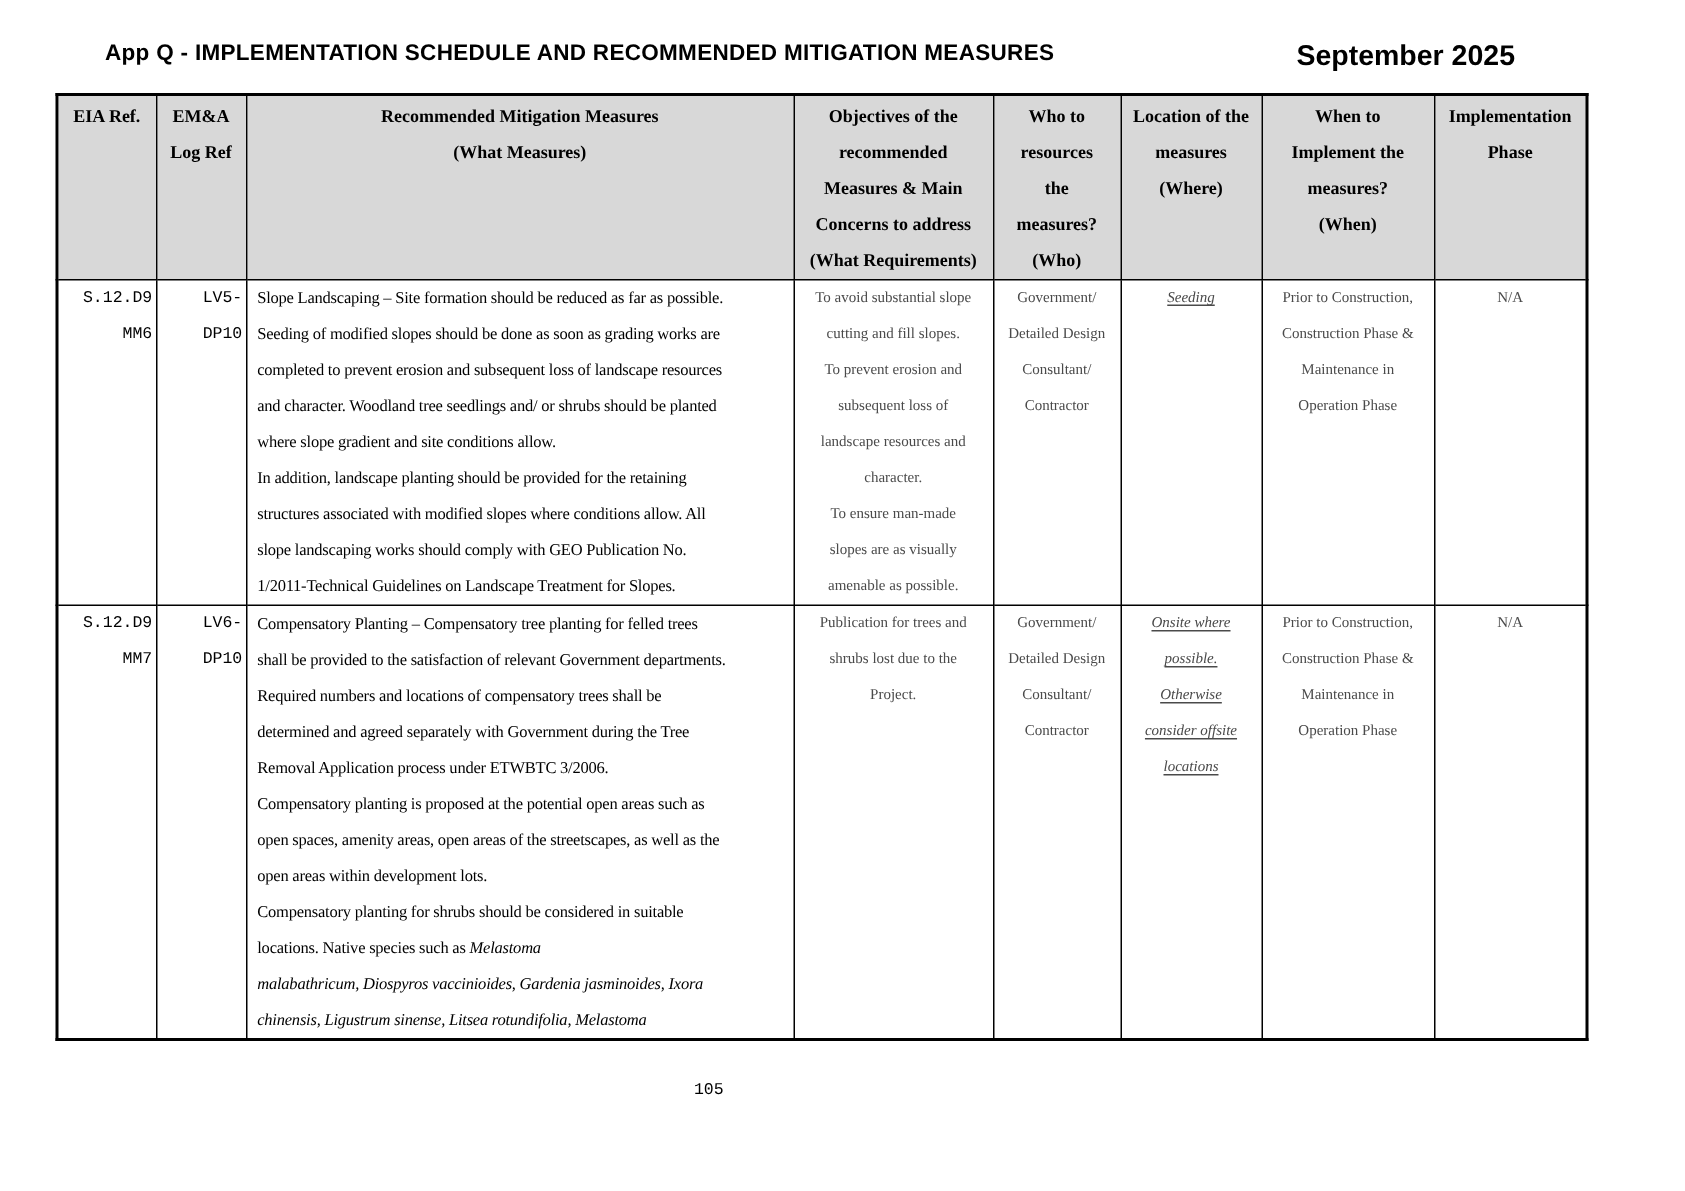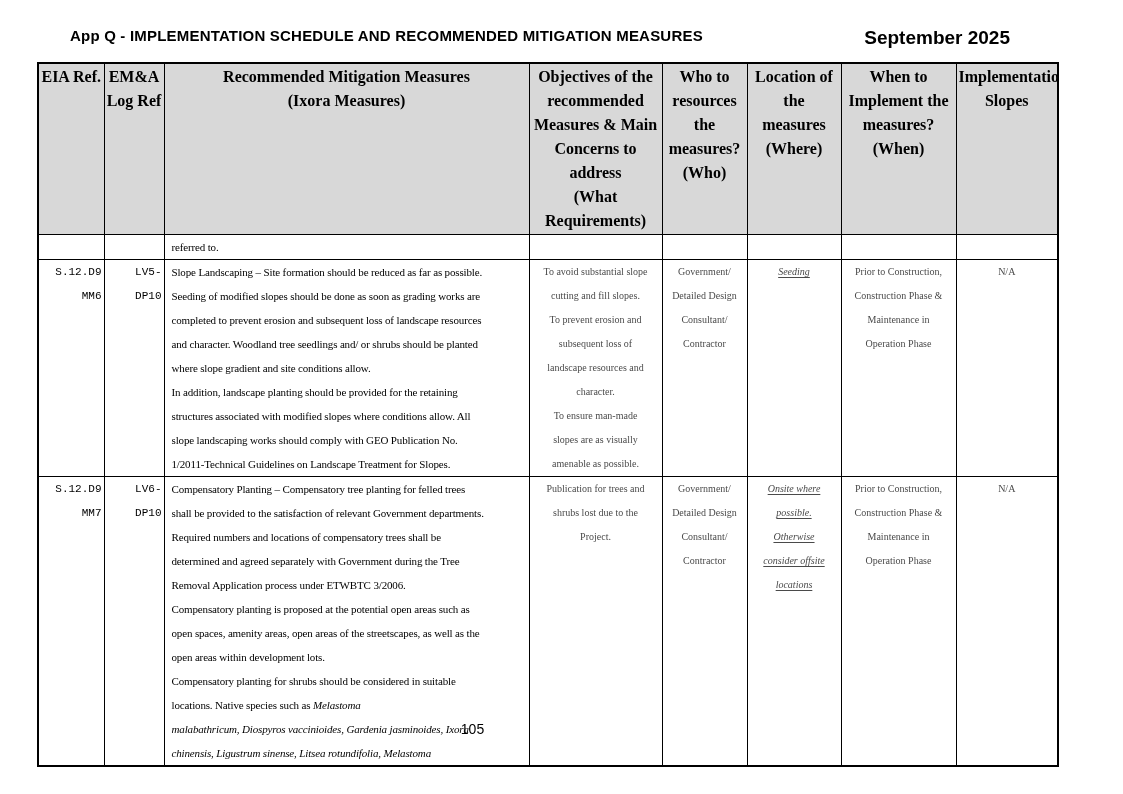--- a/index.html
+++ b/index.html
@@ -34,21 +34,21 @@
   }
   table.schedule th, table.schedule td {
     border: 1px solid #000;
     vertical-align: top;
     line-height: 24px;
     white-space: pre-line;
     overflow: hidden;
   }
   table.schedule th {
     background: #d8d8d8;
-    font-size: 16px;
+    font-size: 12px;
     font-weight: bold;
     height: 120px;
     padding: 1px 2px;
   }
   table.schedule td { padding: 0 2px; }
   tbody td.col0, tbody td.col1 {
     text-align: right; font-size: 11px; padding-left: 4px; font-family: Liberation Mono, monospace;
   }
   tbody td.col2 {
     text-align: left; font-size: 11px;
@@ -60,22 +60,22 @@
   }
   tbody td.col5 {
     font-style: italic;
     text-decoration: underline;
     text-underline-offset: 2px;
   }
   .italic { font-style: italic; }
   .page-number {
     position: absolute; top: 721px; left: 0;
     width: 945px; text-align: center;
-    font-family: Liberation Sans, sans-serif;
-    font-size: 14px;
+    font-family: Liberation Mono, monospace;
+    font-size: 11px;
   }
 </style>
 </head>
 <body>
 
 <div>
   <div class="doc-title">App Q - IMPLEMENTATION SCHEDULE AND RECOMMENDED MITIGATION MEASURES</div>
   <div class="doc-date">September 2025</div>
 
   <table class="schedule">
@@ -88,53 +88,43 @@
       <col style="width:94px">
       <col style="width:115px">
       <col style="width:102px">
     </colgroup>
   <thead>
         <tr>
           <th class="col0">EIA Ref.</th>
           <th class="col1">EM&amp;A
 Log Ref</th>
           <th class="col2">Recommended Mitigation Measures
-(Ixora Measures)</th>
+(What Measures)</th>
           <th class="col3">Objectives of the
 recommended
 Measures &amp; Main
 Concerns to address
 (What Requirements)</th>
           <th class="col4">Who to
 resources
 the
 measures?
 (Who)</th>
           <th class="col5">Location of the
 measures
 (Where)</th>
           <th class="col6">When to
 Implement the
 measures?
 (When)</th>
           <th class="col7">Implementation
-Slopes</th>
+Phase</th>
         </tr>
       </thead>
       <tbody>
-        <tr>
-          <td class="col0"></td>
-          <td class="col1"></td>
-          <td class="col2">referred to.</td>
-          <td class="col3"></td>
-          <td class="col4"></td>
-          <td class="col5"></td>
-          <td class="col6"></td>
-          <td class="col7"></td>
-        </tr>
         <tr>
           <td class="col0">S.12.D9
 MM6</td>
           <td class="col1">LV5-
 DP10</td>
           <td class="col2"><span>Slope Landscaping – Site formation should be reduced as far as possible.
 Seeding of modified slopes should be done as soon as grading works are
 completed to prevent erosion and subsequent loss of landscape resources
 and character. Woodland tree seedlings and/ or shrubs should be planted
 where slope gradient and site conditions allow.

